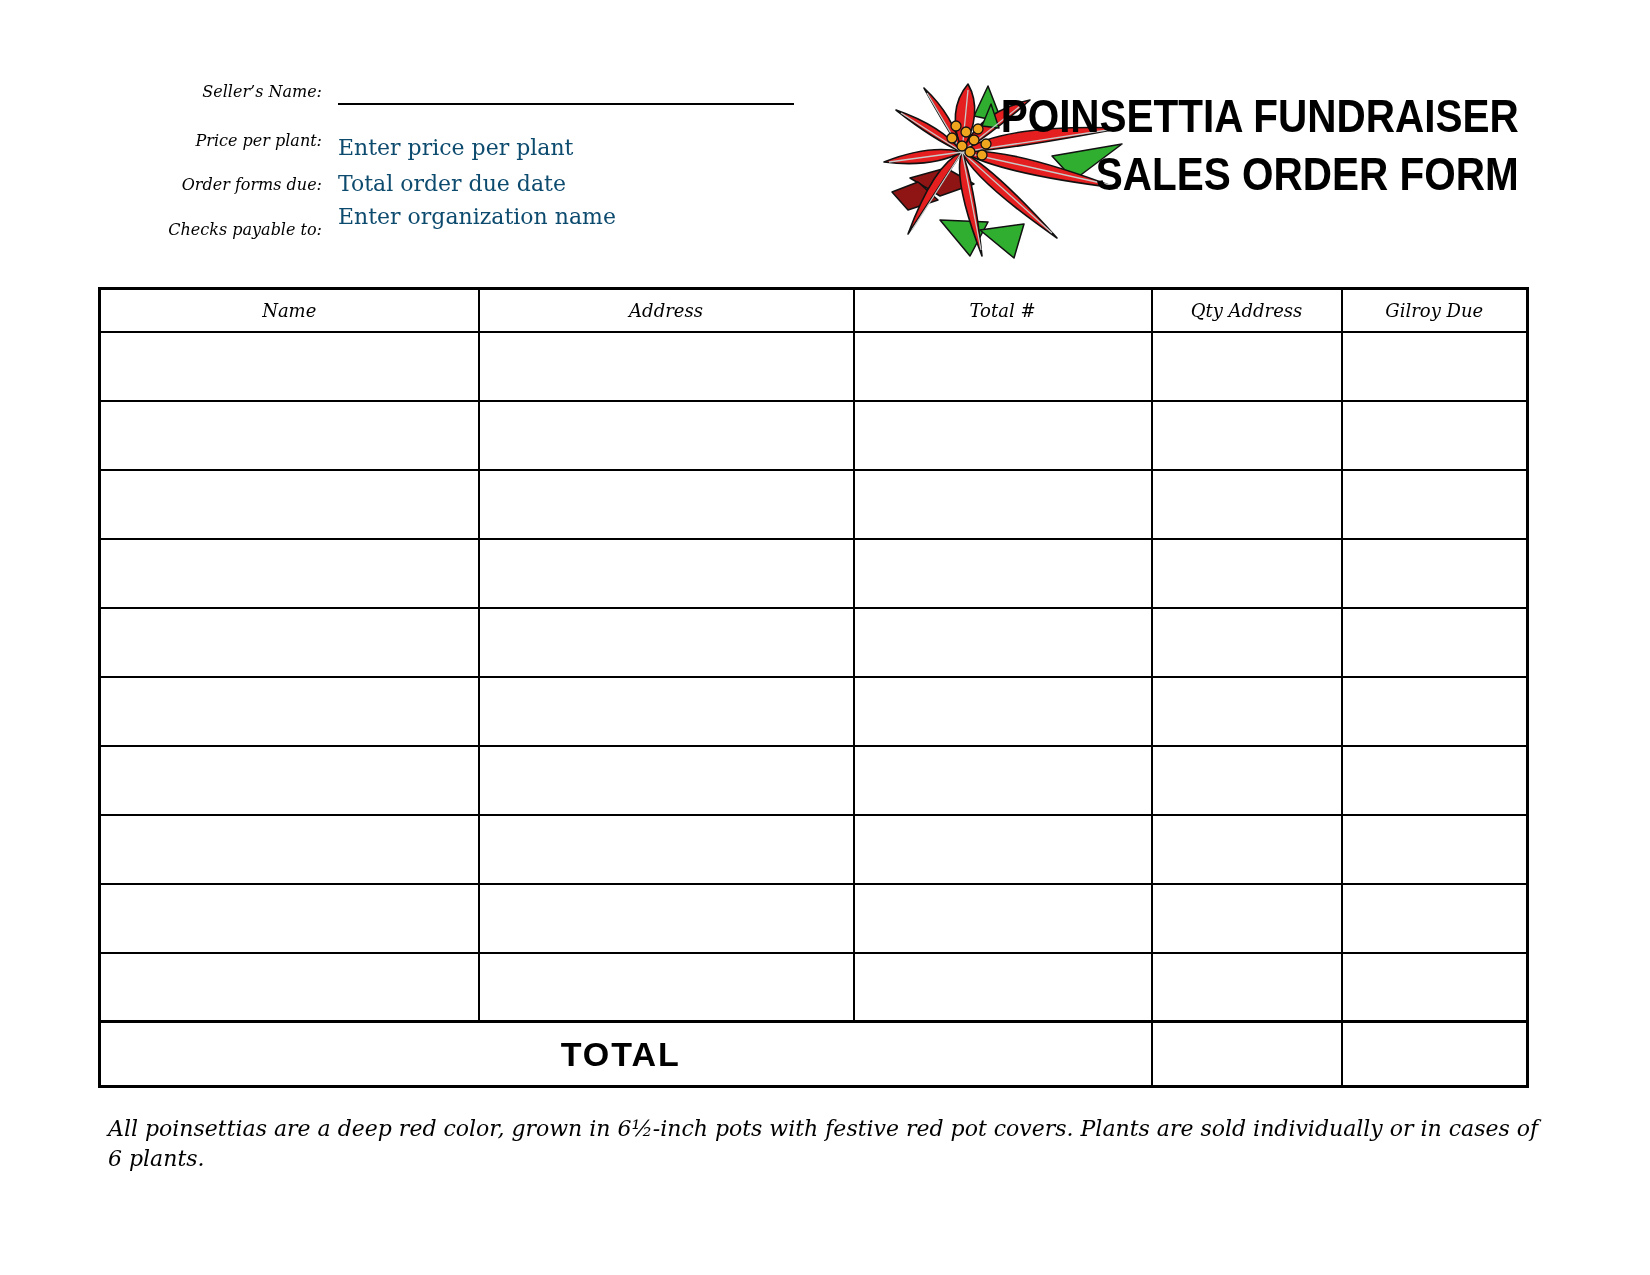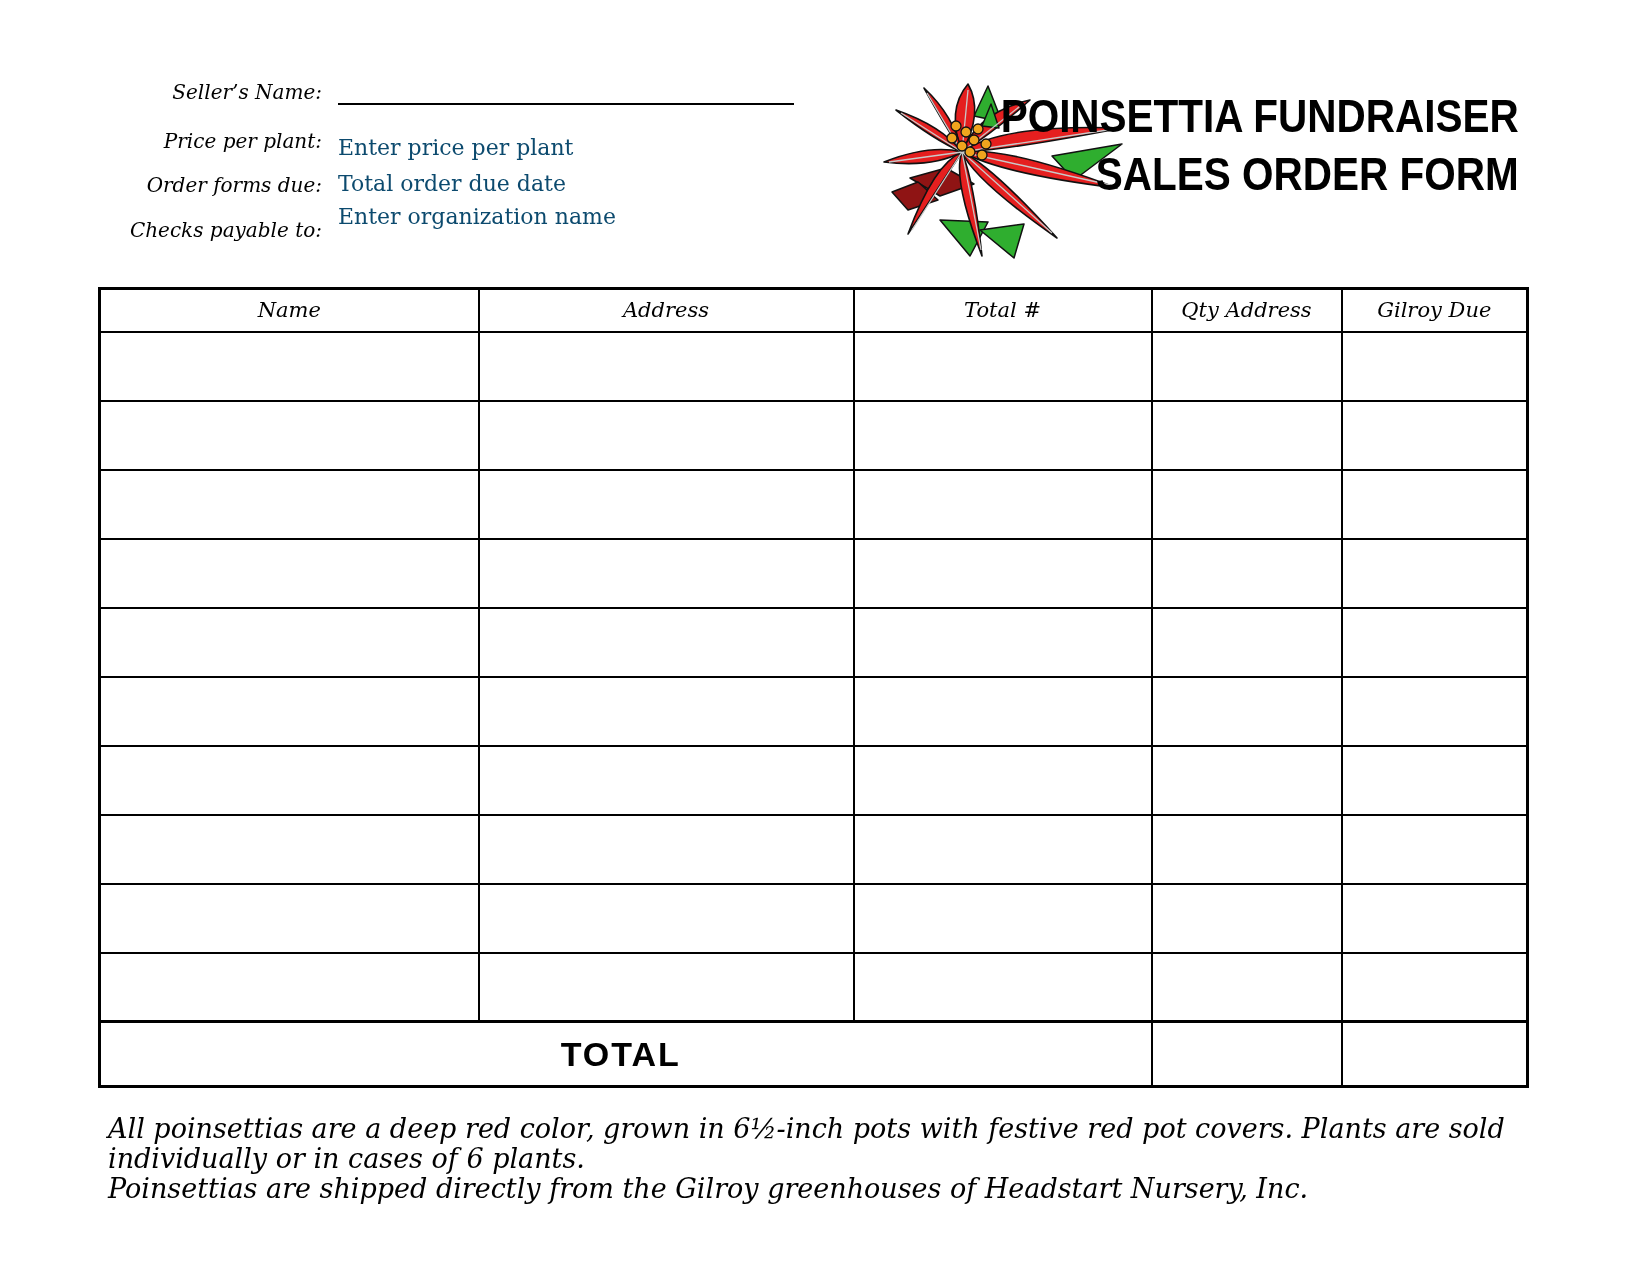--- a/index.html
+++ b/index.html
@@ -5,21 +5,21 @@
   * { margin:0; padding:0; box-sizing:border-box; }
   html,body { background:#ffffff; }
   body {
     width:1650px; height:1275px; position:relative; overflow:hidden;
     font-family:"DejaVu Serif", serif; color:#000;
   }
 
   
   .form-label {
     position:absolute; left:90px; width:232px; text-align:right;
-    font-style:italic; font-size:20px; line-height:26px; color:#000;
+    font-style:italic; font-size:16px; line-height:26px; color:#000;
     font-family:"DejaVu Serif", serif;
   }
   .form-value {
     position:absolute; left:338px; font-size:22px; line-height:26px;
     font-family:"DejaVu Serif", serif; color:#0c4a6e; white-space:nowrap;
   }
   .lbl-seller { top:79px; }
   .lbl-price  { top:128px; }
   .lbl-due    { top:172px; }
   .lbl-checks { top:217px; }
@@ -46,39 +46,39 @@
     border-collapse:collapse; table-layout:fixed; width:1428px;
     background:#fff;
   }
   table.order th, table.order td { border:2px solid #000; padding:0; }
   table.order { border:3px solid #000; }
   table.order thead tr { height:43px; }
   table.order tbody tr { height:69px; }
   table.order tfoot tr { height:65px; }
   table.order th {
     font-family:"DejaVu Serif", serif; font-style:italic; font-weight:normal;
-    font-size:21px; text-align:center; vertical-align:middle;
+    font-size:18px; text-align:center; vertical-align:middle;
   }
   .col-name  { width:379px; }
   .col-addr  { width:375px; }
   .col-phone { width:298px; }
   .col-qty   { width:190px; }
   .col-total { width:186px; }
   tfoot td { border-top:3px solid #000 !important; }
   .total-label-cell {
     font-family:"Liberation Sans", sans-serif; font-weight:900;
     font-size:34px; letter-spacing:2px; text-align:center; vertical-align:middle;
     padding-right:10px !important;
   }
 
   
   .footer {
     position:absolute; left:108px; top:1114px; width:1440px;
     font-family:"DejaVu Serif", serif; font-style:italic;
-    font-size:27px; line-height:30px; color:#000;
+    font-size:22px; line-height:30px; color:#000;
   }
 </style>
 </head>
 <body>
 
 <div class="form-label lbl-seller">Seller’s Name:</div>
 <div class="seller-line"></div>
 
 <div class="form-label lbl-price">Price per plant:</div>
 <div class="form-value val-price">Enter price per plant</div>
@@ -244,14 +244,13 @@
     <tr>
       <td class="total-label-cell" colspan="3">TOTAL</td>
       <td></td>
       <td></td>
     </tr>
   </tfoot>
 </table>
 
 <div class="footer">
   <div>All poinsettias are a deep red color, grown in 6½-inch pots with festive red pot covers. Plants are sold individually or in cases of 6 plants.</div>
-  <div>Poinsettias are shipped directly from the Gilroy greenhouses of Headstart Nursery, Inc.</div>
 </div>
 
 </body></html>

